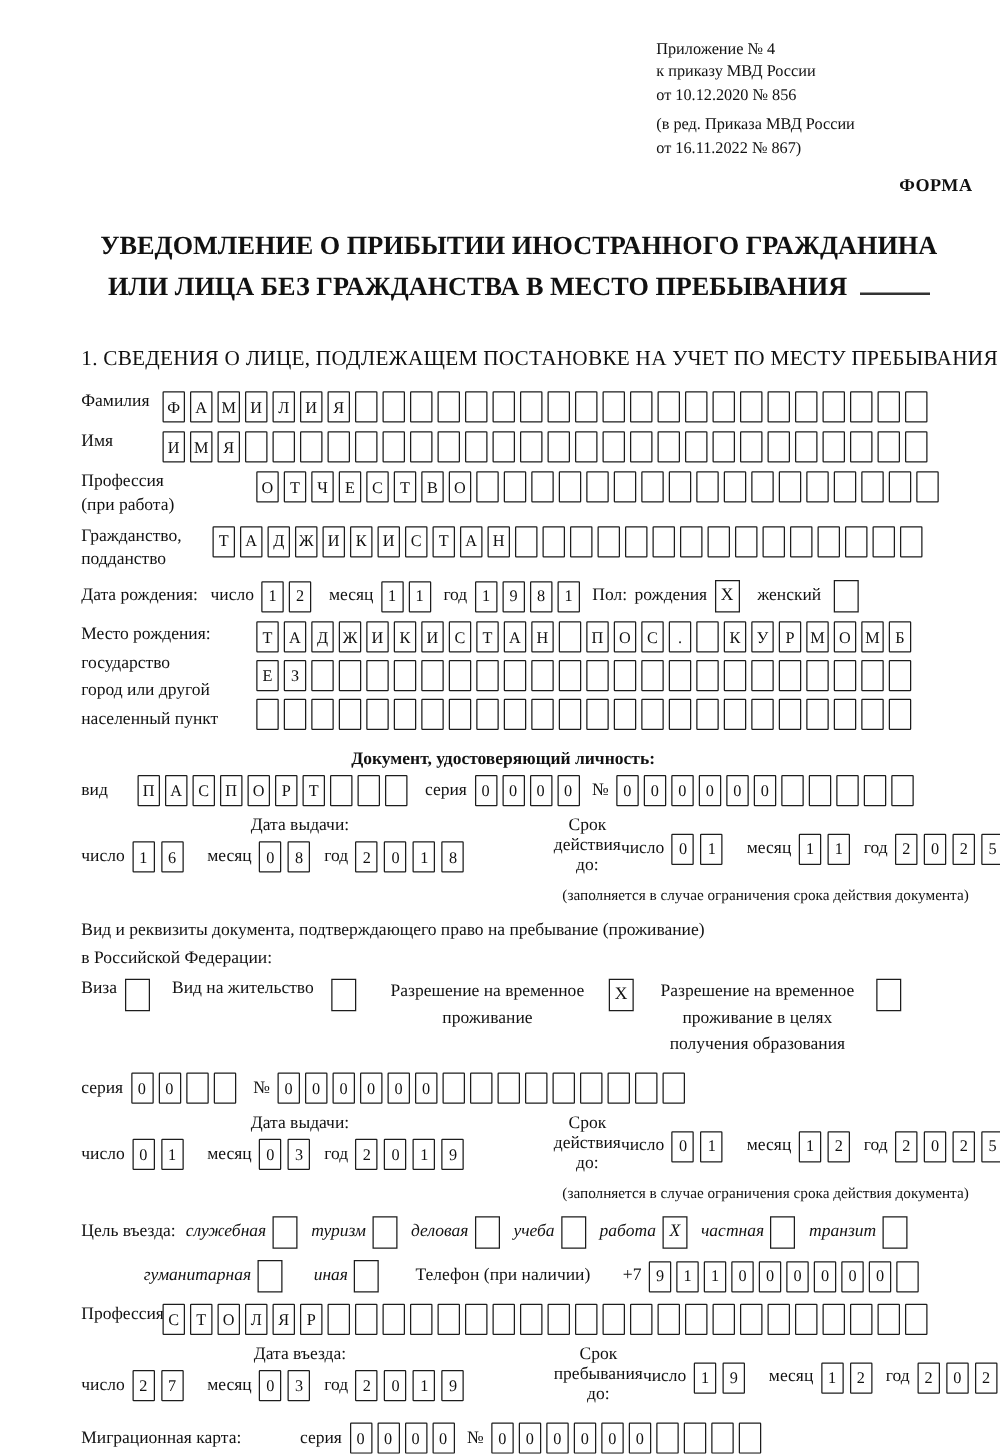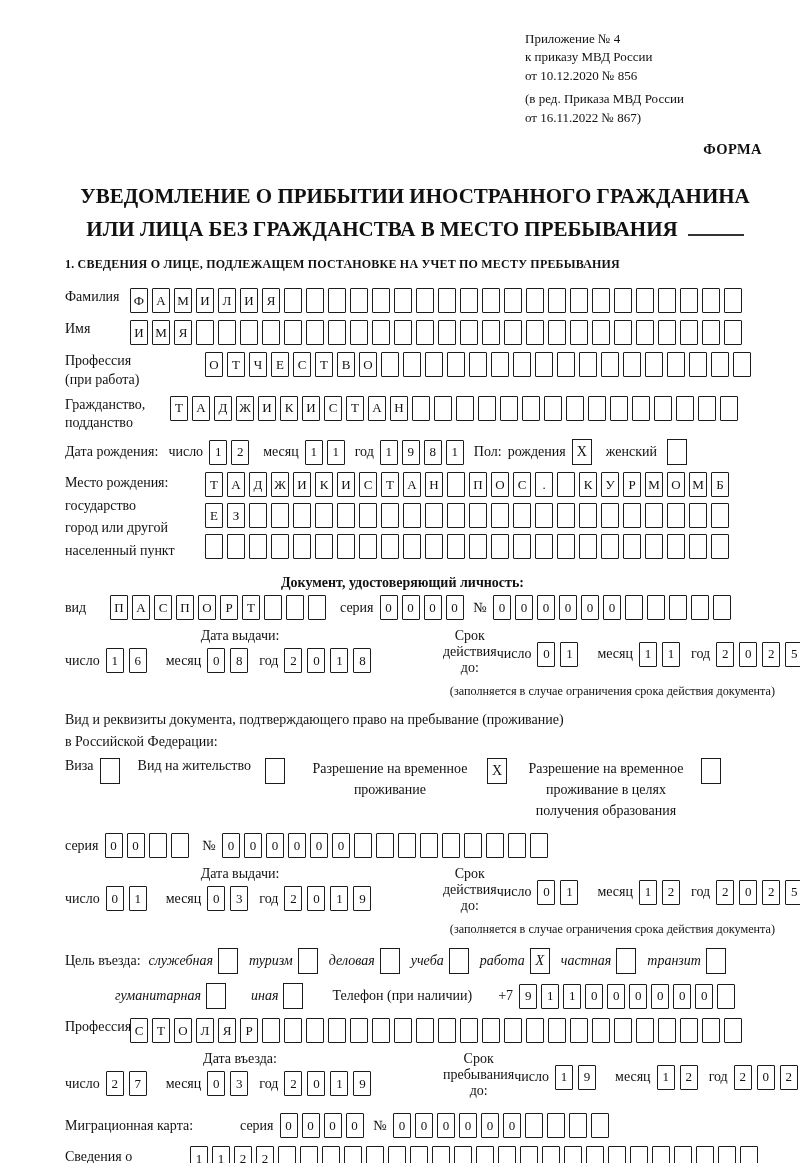--- a/index.html
+++ b/index.html
@@ -3,26 +3,26 @@
 <meta charset="utf-8">
 <style>
   html,body{margin:0;padding:0;background:#ffffff;}
   body{width:800px;height:1163px;overflow:hidden;color:#111;
        font-family:"Liberation Serif","DejaVu Serif",serif;font-size:14px;}
   .page{box-sizing:border-box;width:800px;padding:30px 0 0 65px;}
 
   
   .appendix{margin-left:460px;font-size:13px;line-height:1.42;width:250px;}
   .appendix .gap{margin-top:5px;}
-  .forma{font-weight:bold;font-size:14.5px;text-align:right;padding-right:38px;margin-top:14px;letter-spacing:.4px;}
+  .forma{font-weight:bold;font-size:14.5px;text-align:right;padding-right:22px;margin-top:14px;letter-spacing:.4px;}
 
   .title{margin-top:22px;margin-right:35px;text-align:center;font-weight:bold;font-size:21px;line-height:1.55;}
   .title-blank{display:inline-block;width:56px;border-bottom:2px solid #333;height:12px;margin-left:10px;}
 
-  .section-h{margin-top:12px;font-weight:bold;font-size:12px;letter-spacing:.2px;}
+  .section-h{margin-top:32px;font-weight:normal;font-size:17px;letter-spacing:.2px;}
 
   
   .frow{display:flex;align-items:flex-start;margin-top:7px;}
   .flabel{flex:none;line-height:1.3;}
   .cells{display:inline-flex;flex:none;}
   .cell{flex:none;display:inline-flex;align-items:center;justify-content:center;
         width:16px;height:23px;border:1.5px solid #1c1c1c;margin-right:4px;
         font-size:13px;border-radius:1px;background:#fff;}
   .cbox{flex:none;display:inline-flex;align-items:center;justify-content:center;
         width:18px;height:24px;border:1.5px solid #1c1c1c;font-size:14px;background:#fff;}

